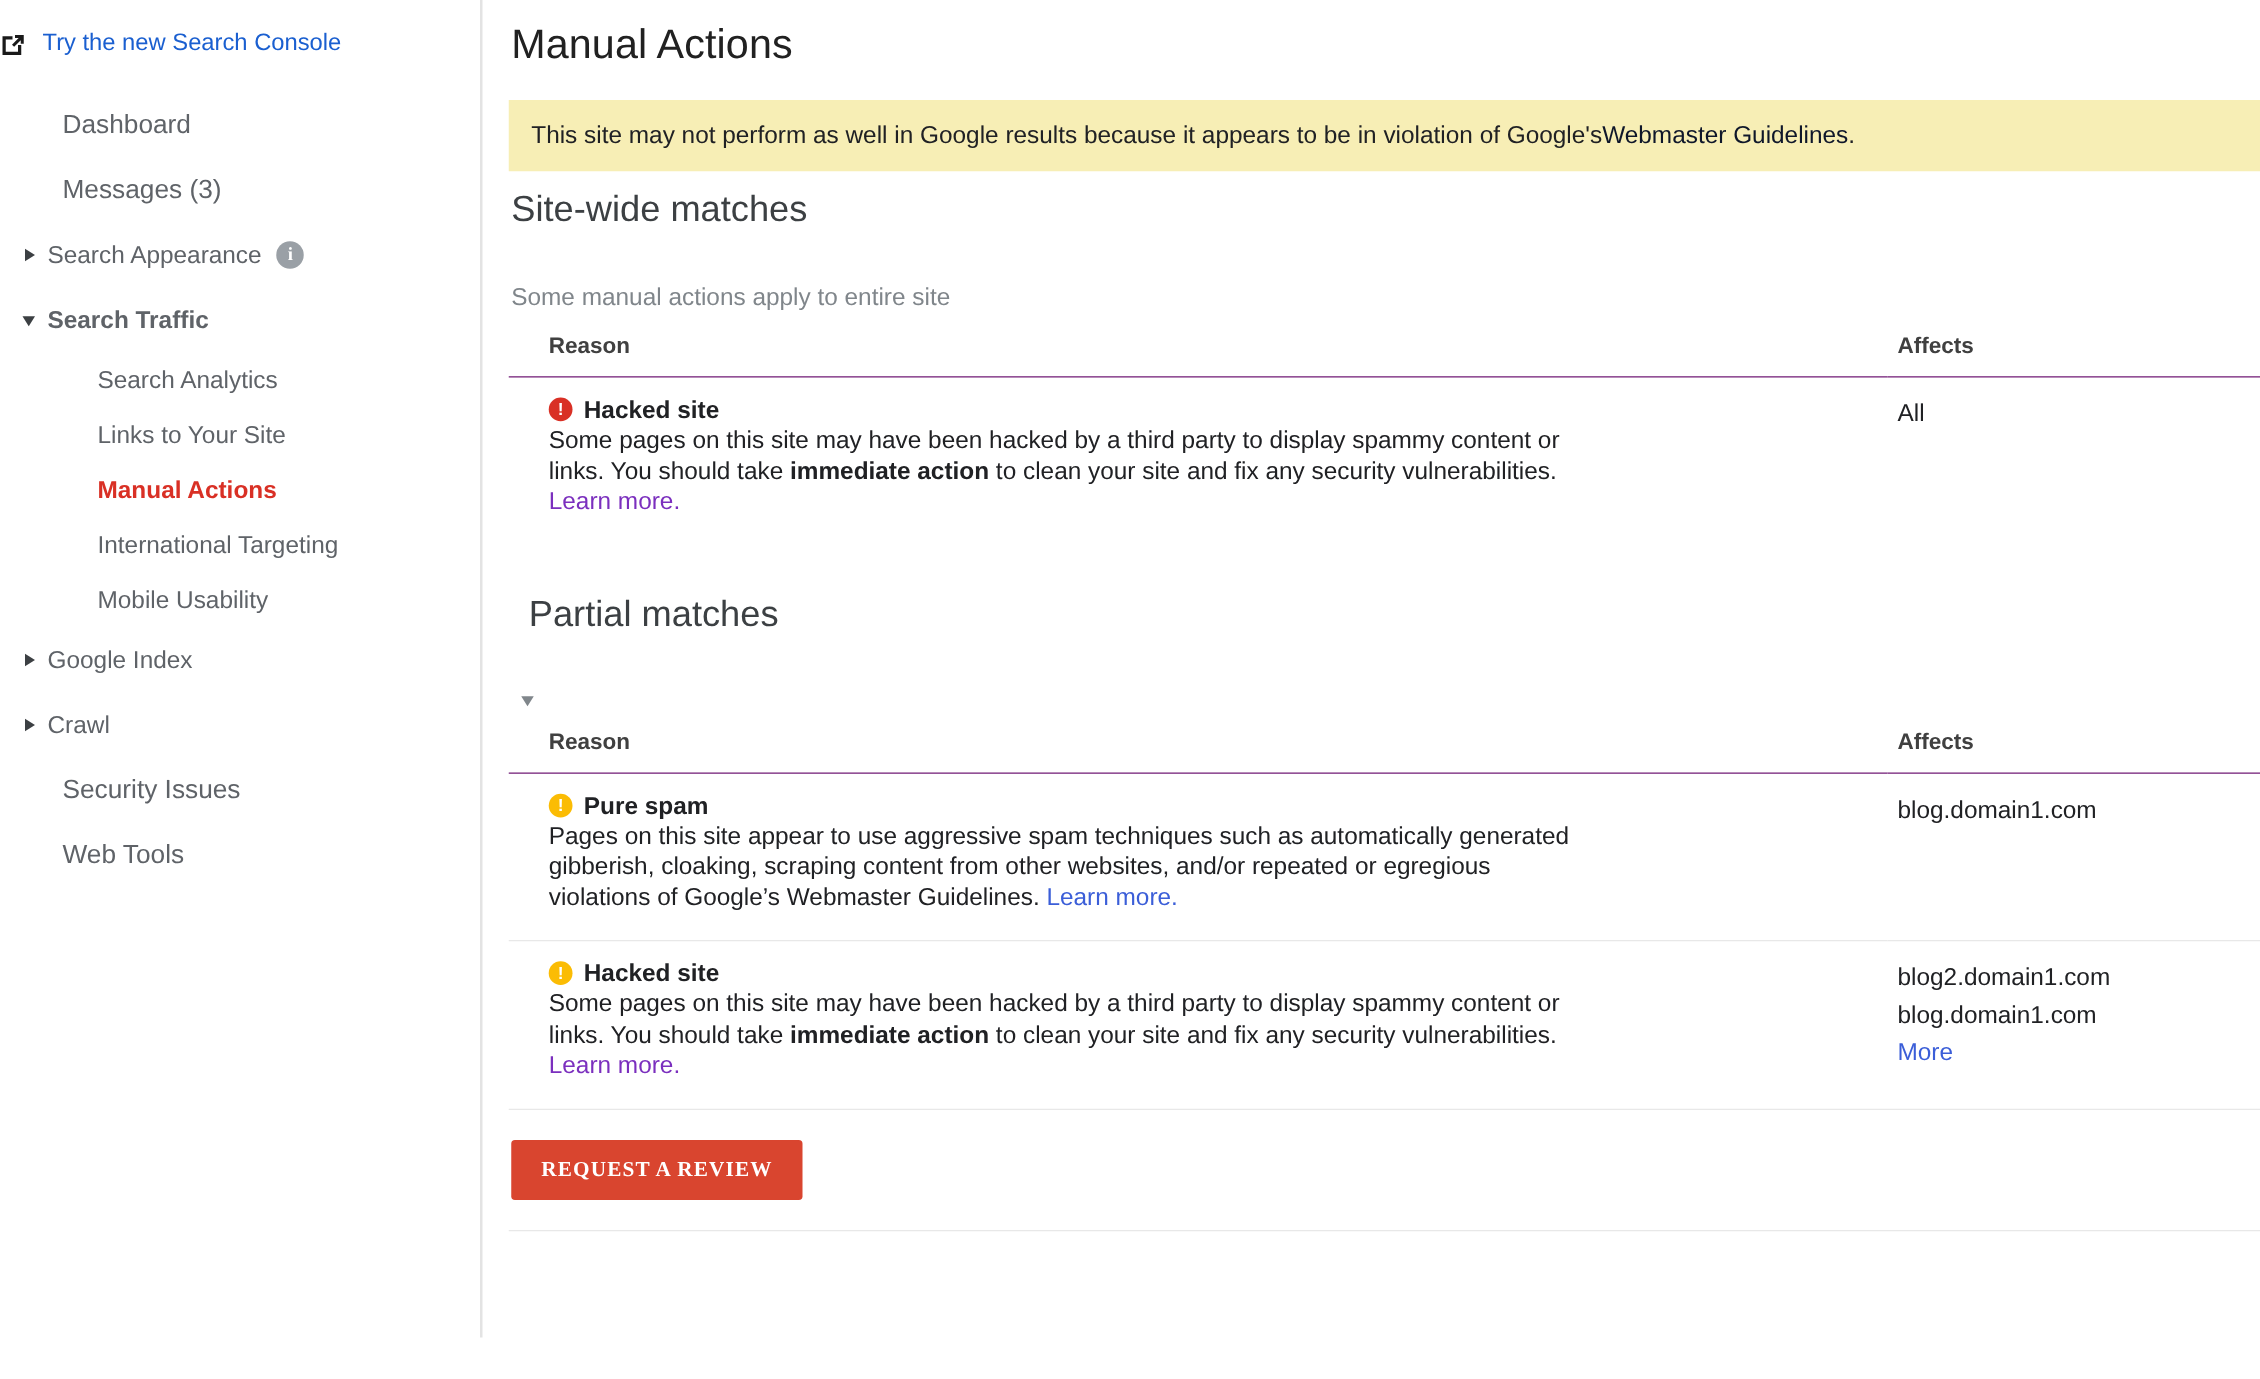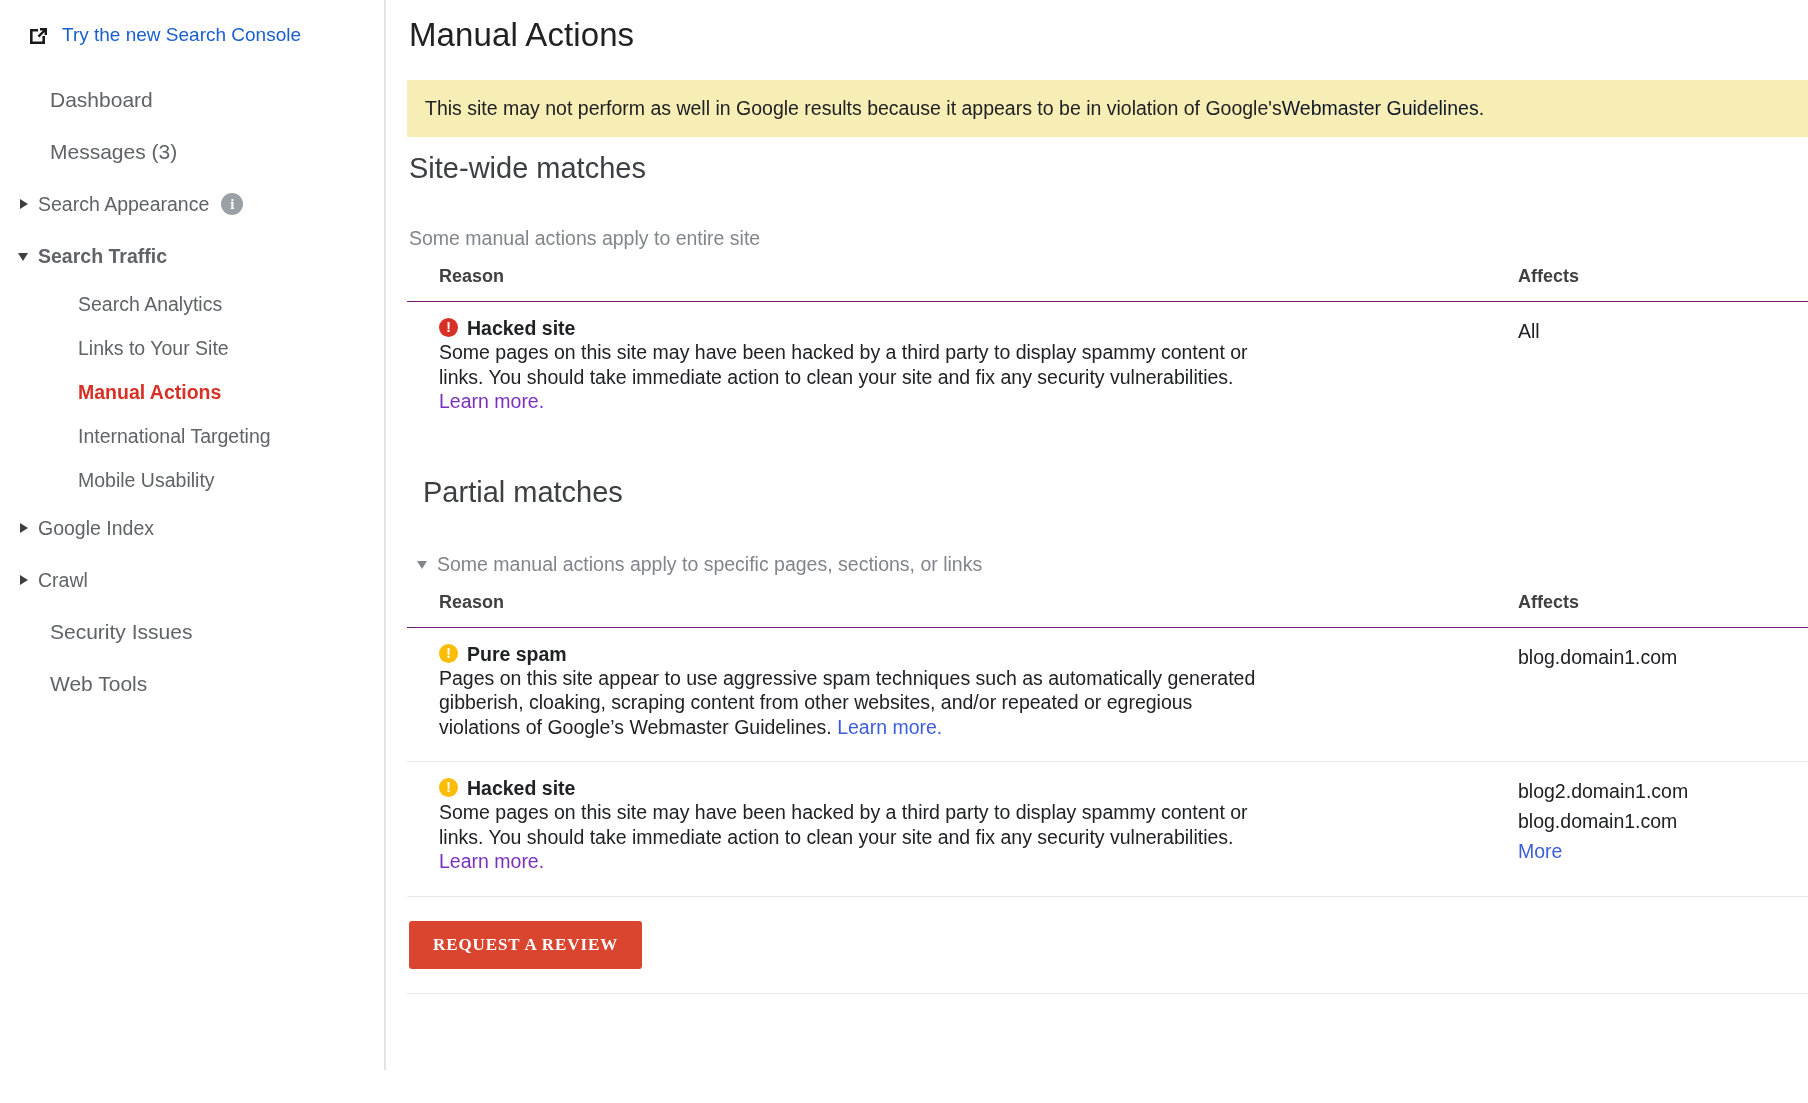--- a/index.html
+++ b/index.html
@@ -34,21 +34,21 @@
     left: 384px;
     top: 0;
     width: 2px;
     height: 1070px;
     background: #e3e3e3;
   }
   .nav-row {
     display: flex;
     align-items: center;
     height: 44px;
-    padding-left: 28px;
+    padding-left: 0;
     box-sizing: border-box;
     font-size: 19px;
     color: #5f6368;
     white-space: nowrap;
   }
   .nav-row.promo {
     height: 46px;
     margin-bottom: 16px;
   }
   .promo-link {
@@ -250,21 +250,21 @@
   }
   .sev-icon.critical { background: #d93025; }
   .sev-icon.warning  { background: #fbbc04; }
   .reason-body {
     font-size: 19.5px;
     line-height: 24.5px;
     color: #202124;
     max-width: 840px;
     margin-top: 0px;
   }
-  .reason-body b { font-weight: normal; }
+  .reason-body b { font-weight: bold; }
   .link-blue {
     color: #3b5ed8;
     text-decoration: none;
     cursor: pointer;
   }
   .link-purple {
     color: #7b2fbe;
     text-decoration: none;
     cursor: pointer;
   }
@@ -415,21 +415,20 @@
           <div class="affect-line">All</div>
         </td>
       </tr>
     </tbody>
       </table>
 
     <h2 class="section-title indented">Partial matches</h2>
 
     <div class="section-sub toggle">
       <span class="arrow down"></span>
-      <span>Some manual actions apply to specific pages, sections, or links</span>
     </div>
 
     <table class="matches">
       <colgroup>
           <col>
           <col style="width:335px">
         </colgroup>
       <tbody>
           <tr>
         <th>Reason</th>

